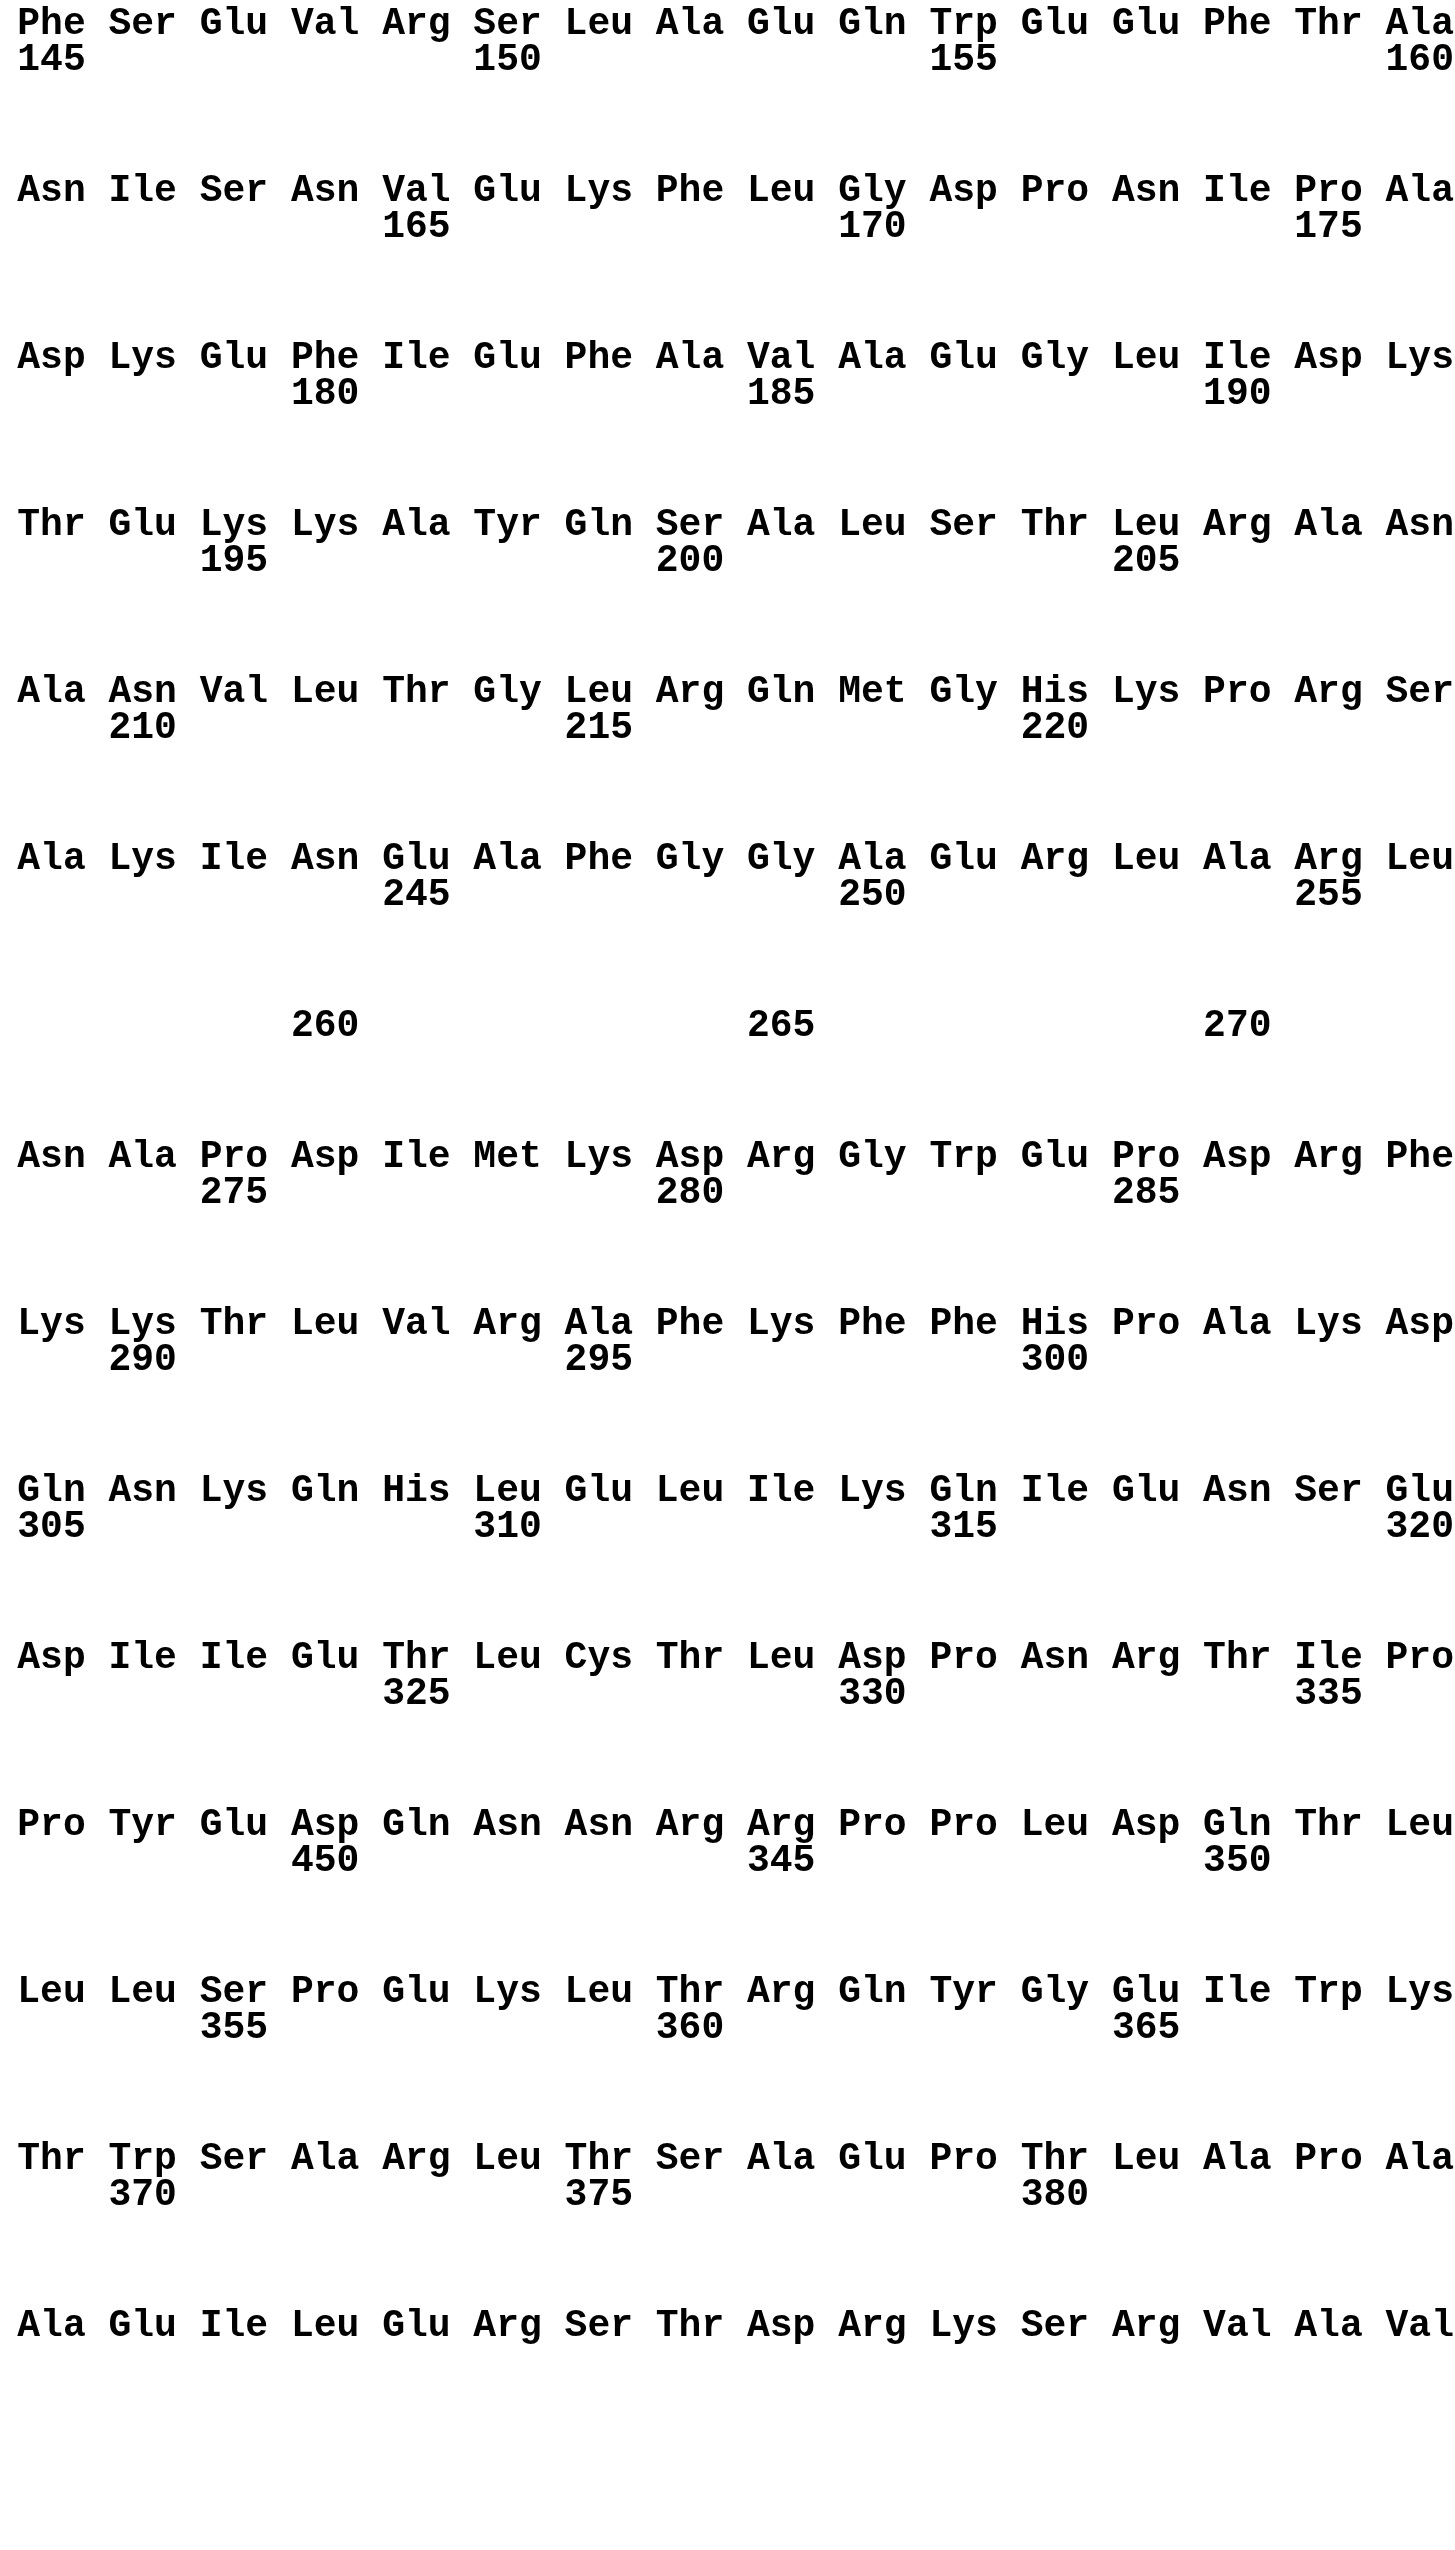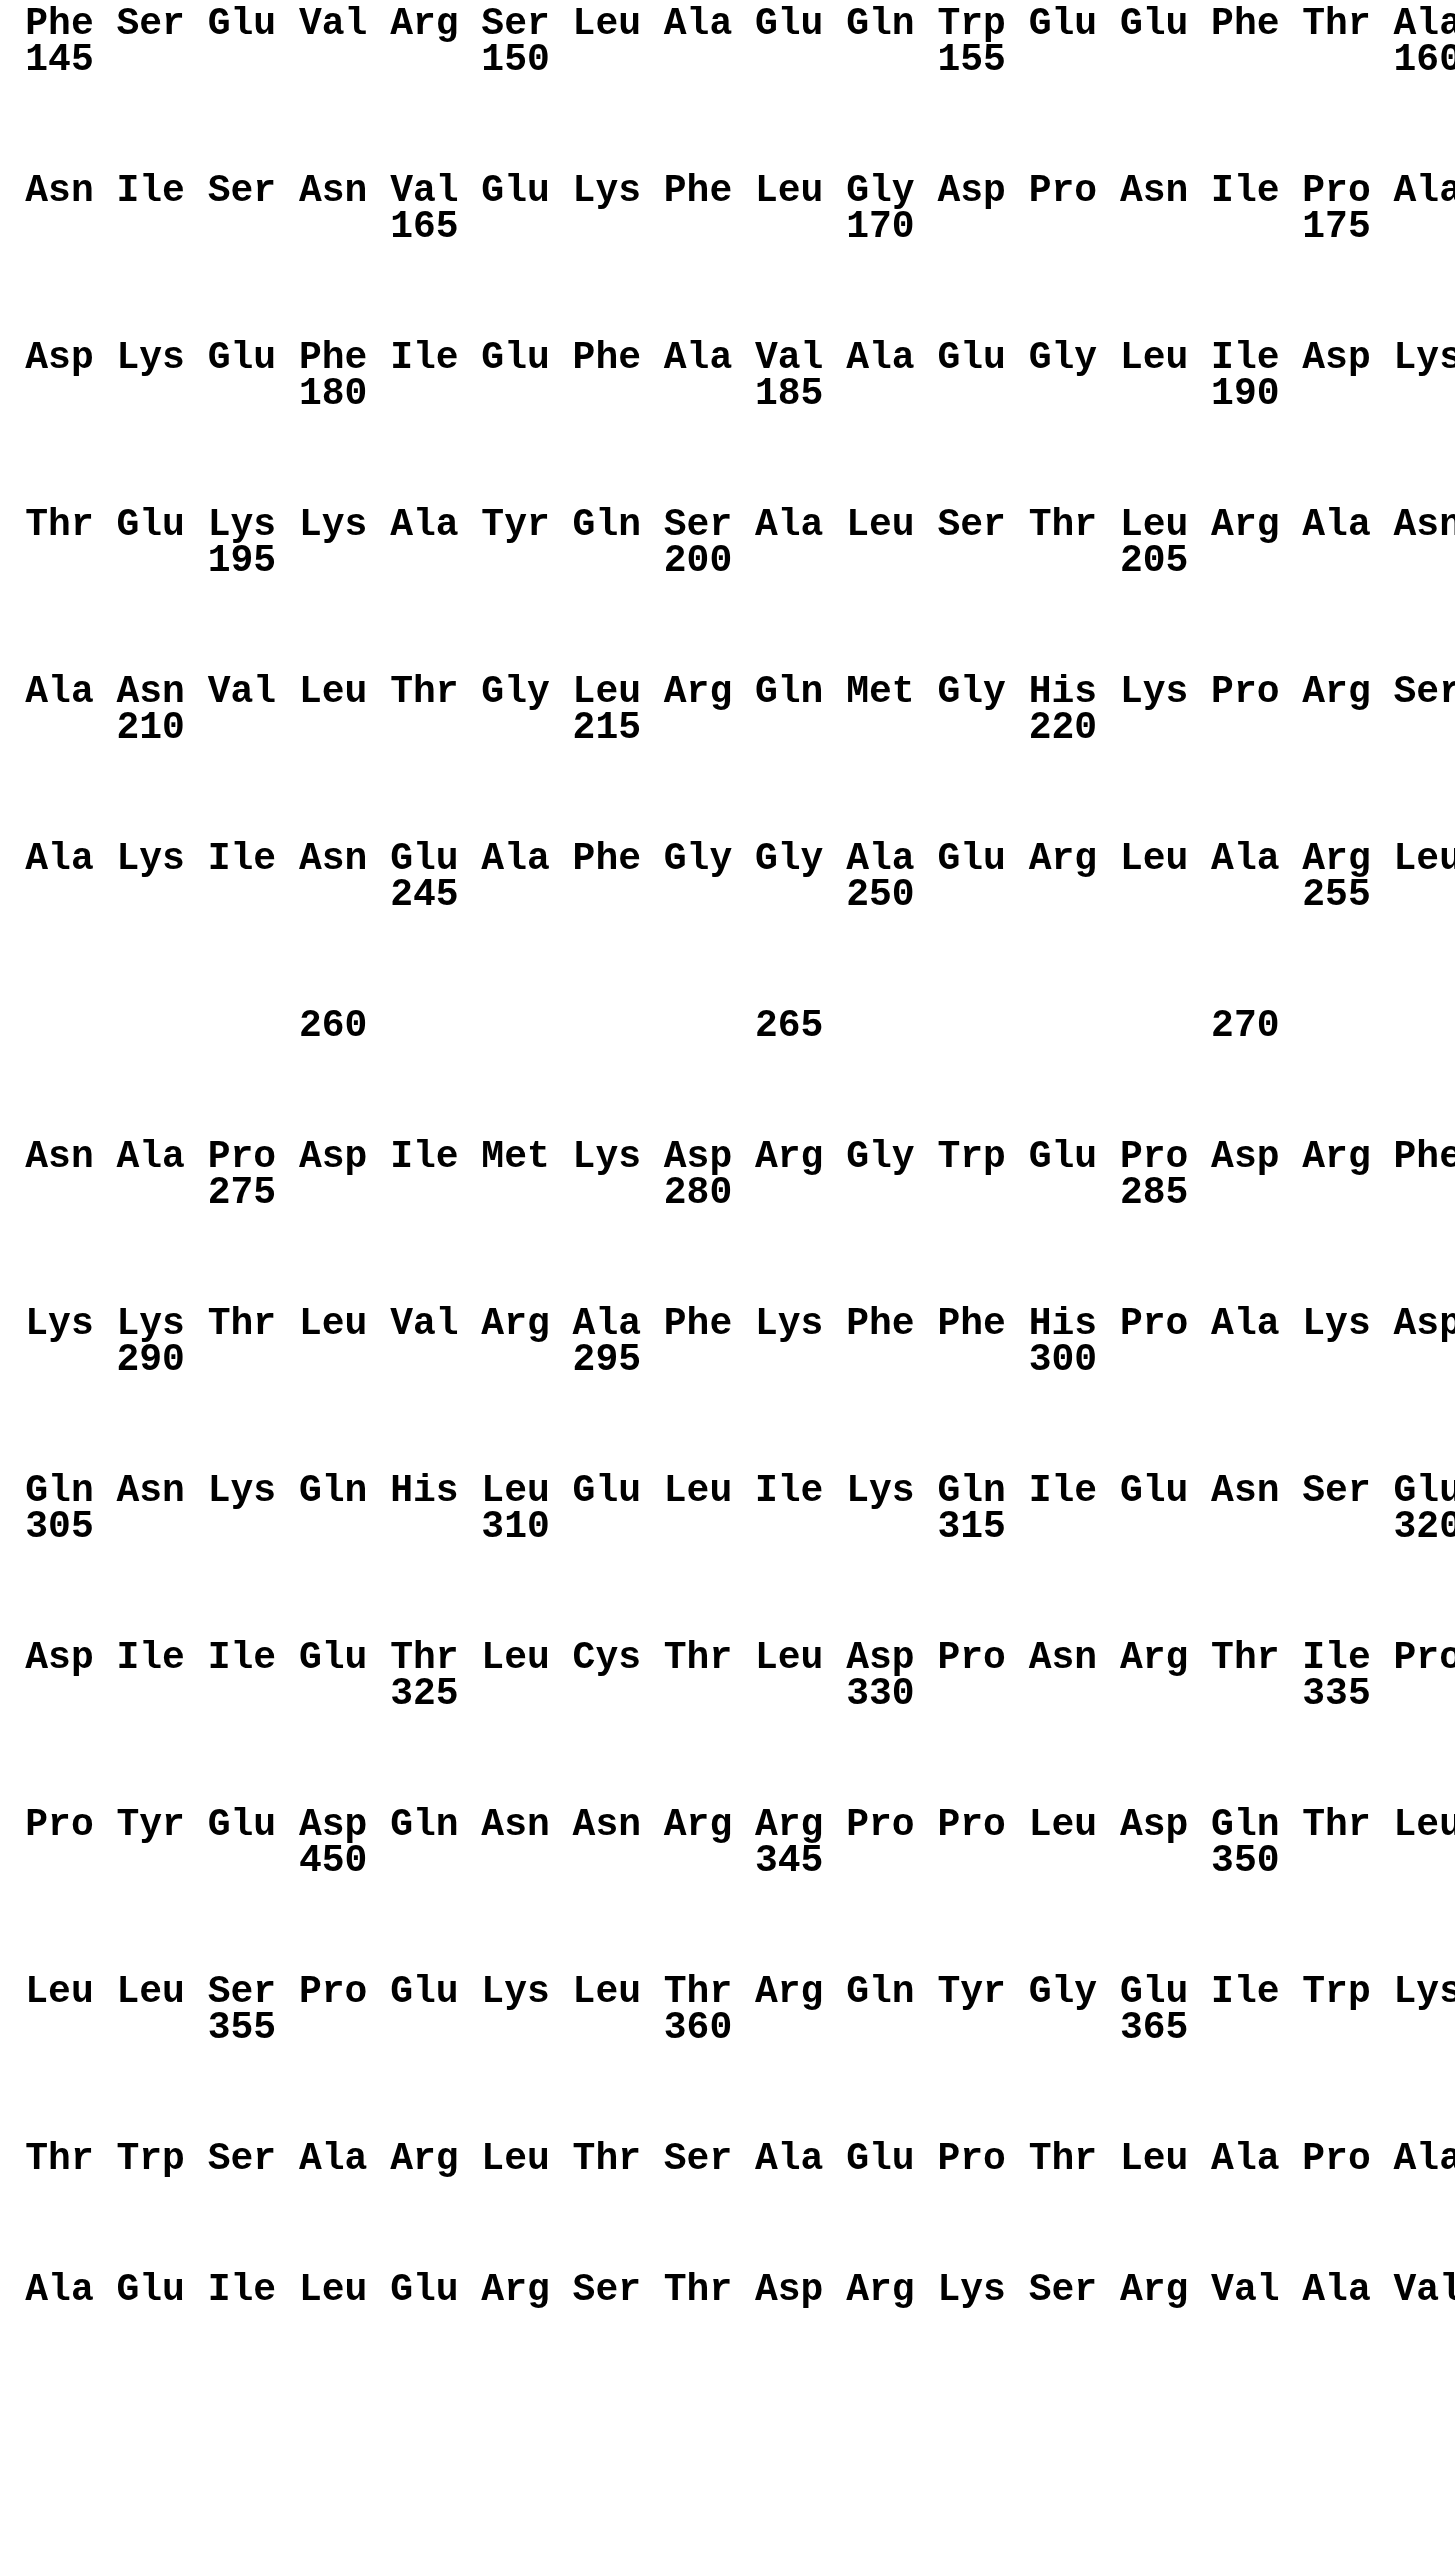--- a/index.html
+++ b/index.html
@@ -17,21 +17,21 @@
     position: absolute;
     left: 9.3px;
     top: 5.6px;
     width: 1447px;
     font-family: "Liberation Mono", monospace;
     font-weight: 700;
     font-size: 38px;
     color: #000000;
   }
   .seq-block {
-    margin: 0 0 95px 16px;
+    margin: 0 0 95px 8px;
   }
   .seq-line {
     white-space: pre;
     height: 36px;
     line-height: 36px;
   }
 </style>
 </head>
 <body>
 
@@ -82,18 +82,19 @@
     <div class="seq-block">
       <div class="seq-line">Pro Tyr Glu Asp Gln Asn Asn Arg Arg Pro Pro Leu Asp Gln Thr Leu</div>
       <div class="seq-line">            450                 345                 350</div>
     </div>
     <div class="seq-block">
       <div class="seq-line">Leu Leu Ser Pro Glu Lys Leu Thr Arg Gln Tyr Gly Glu Ile Trp Lys</div>
       <div class="seq-line">        355                 360                 365</div>
     </div>
     <div class="seq-block">
       <div class="seq-line">Thr Trp Ser Ala Arg Leu Thr Ser Ala Glu Pro Thr Leu Ala Pro Ala</div>
+      <div class="seq-line">    370                 375                 380</div>
     </div>
     <div class="seq-block">
       <div class="seq-line">Ala Glu Ile Leu Glu Arg Ser Thr Asp Arg Lys Ser Arg Val Ala Val</div>
     </div>
   </div>
 
 
 </body></html>

